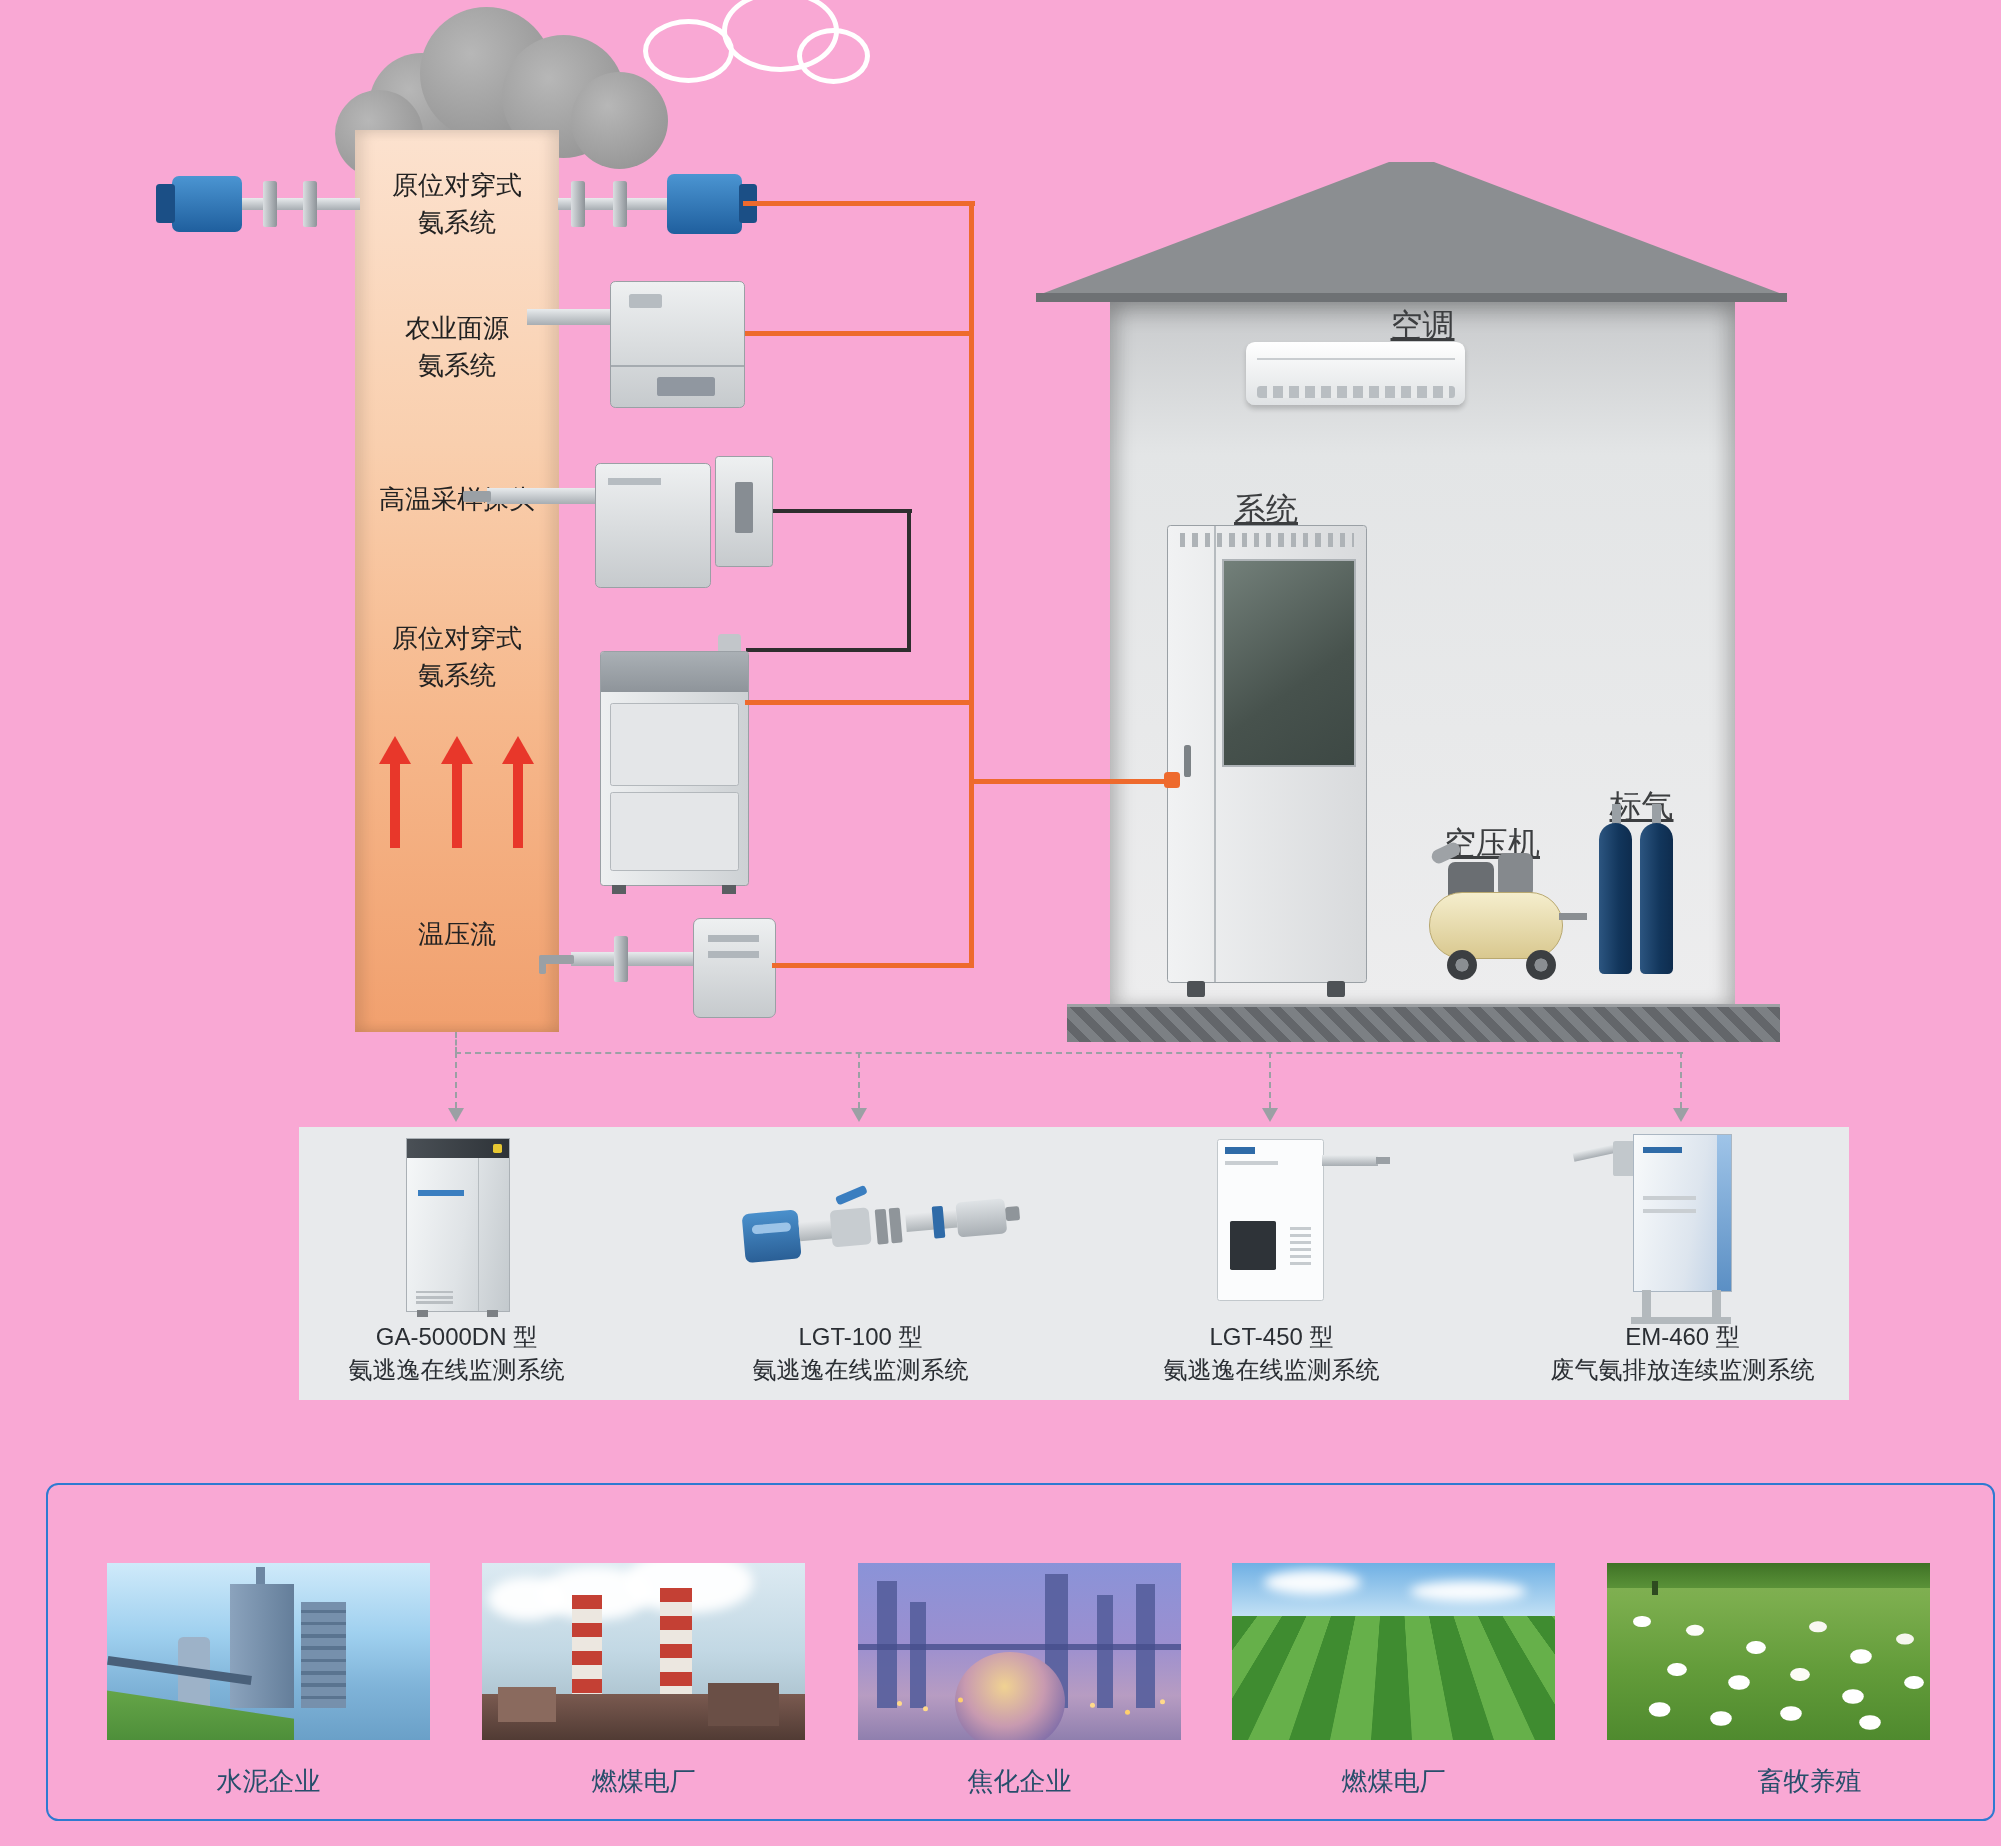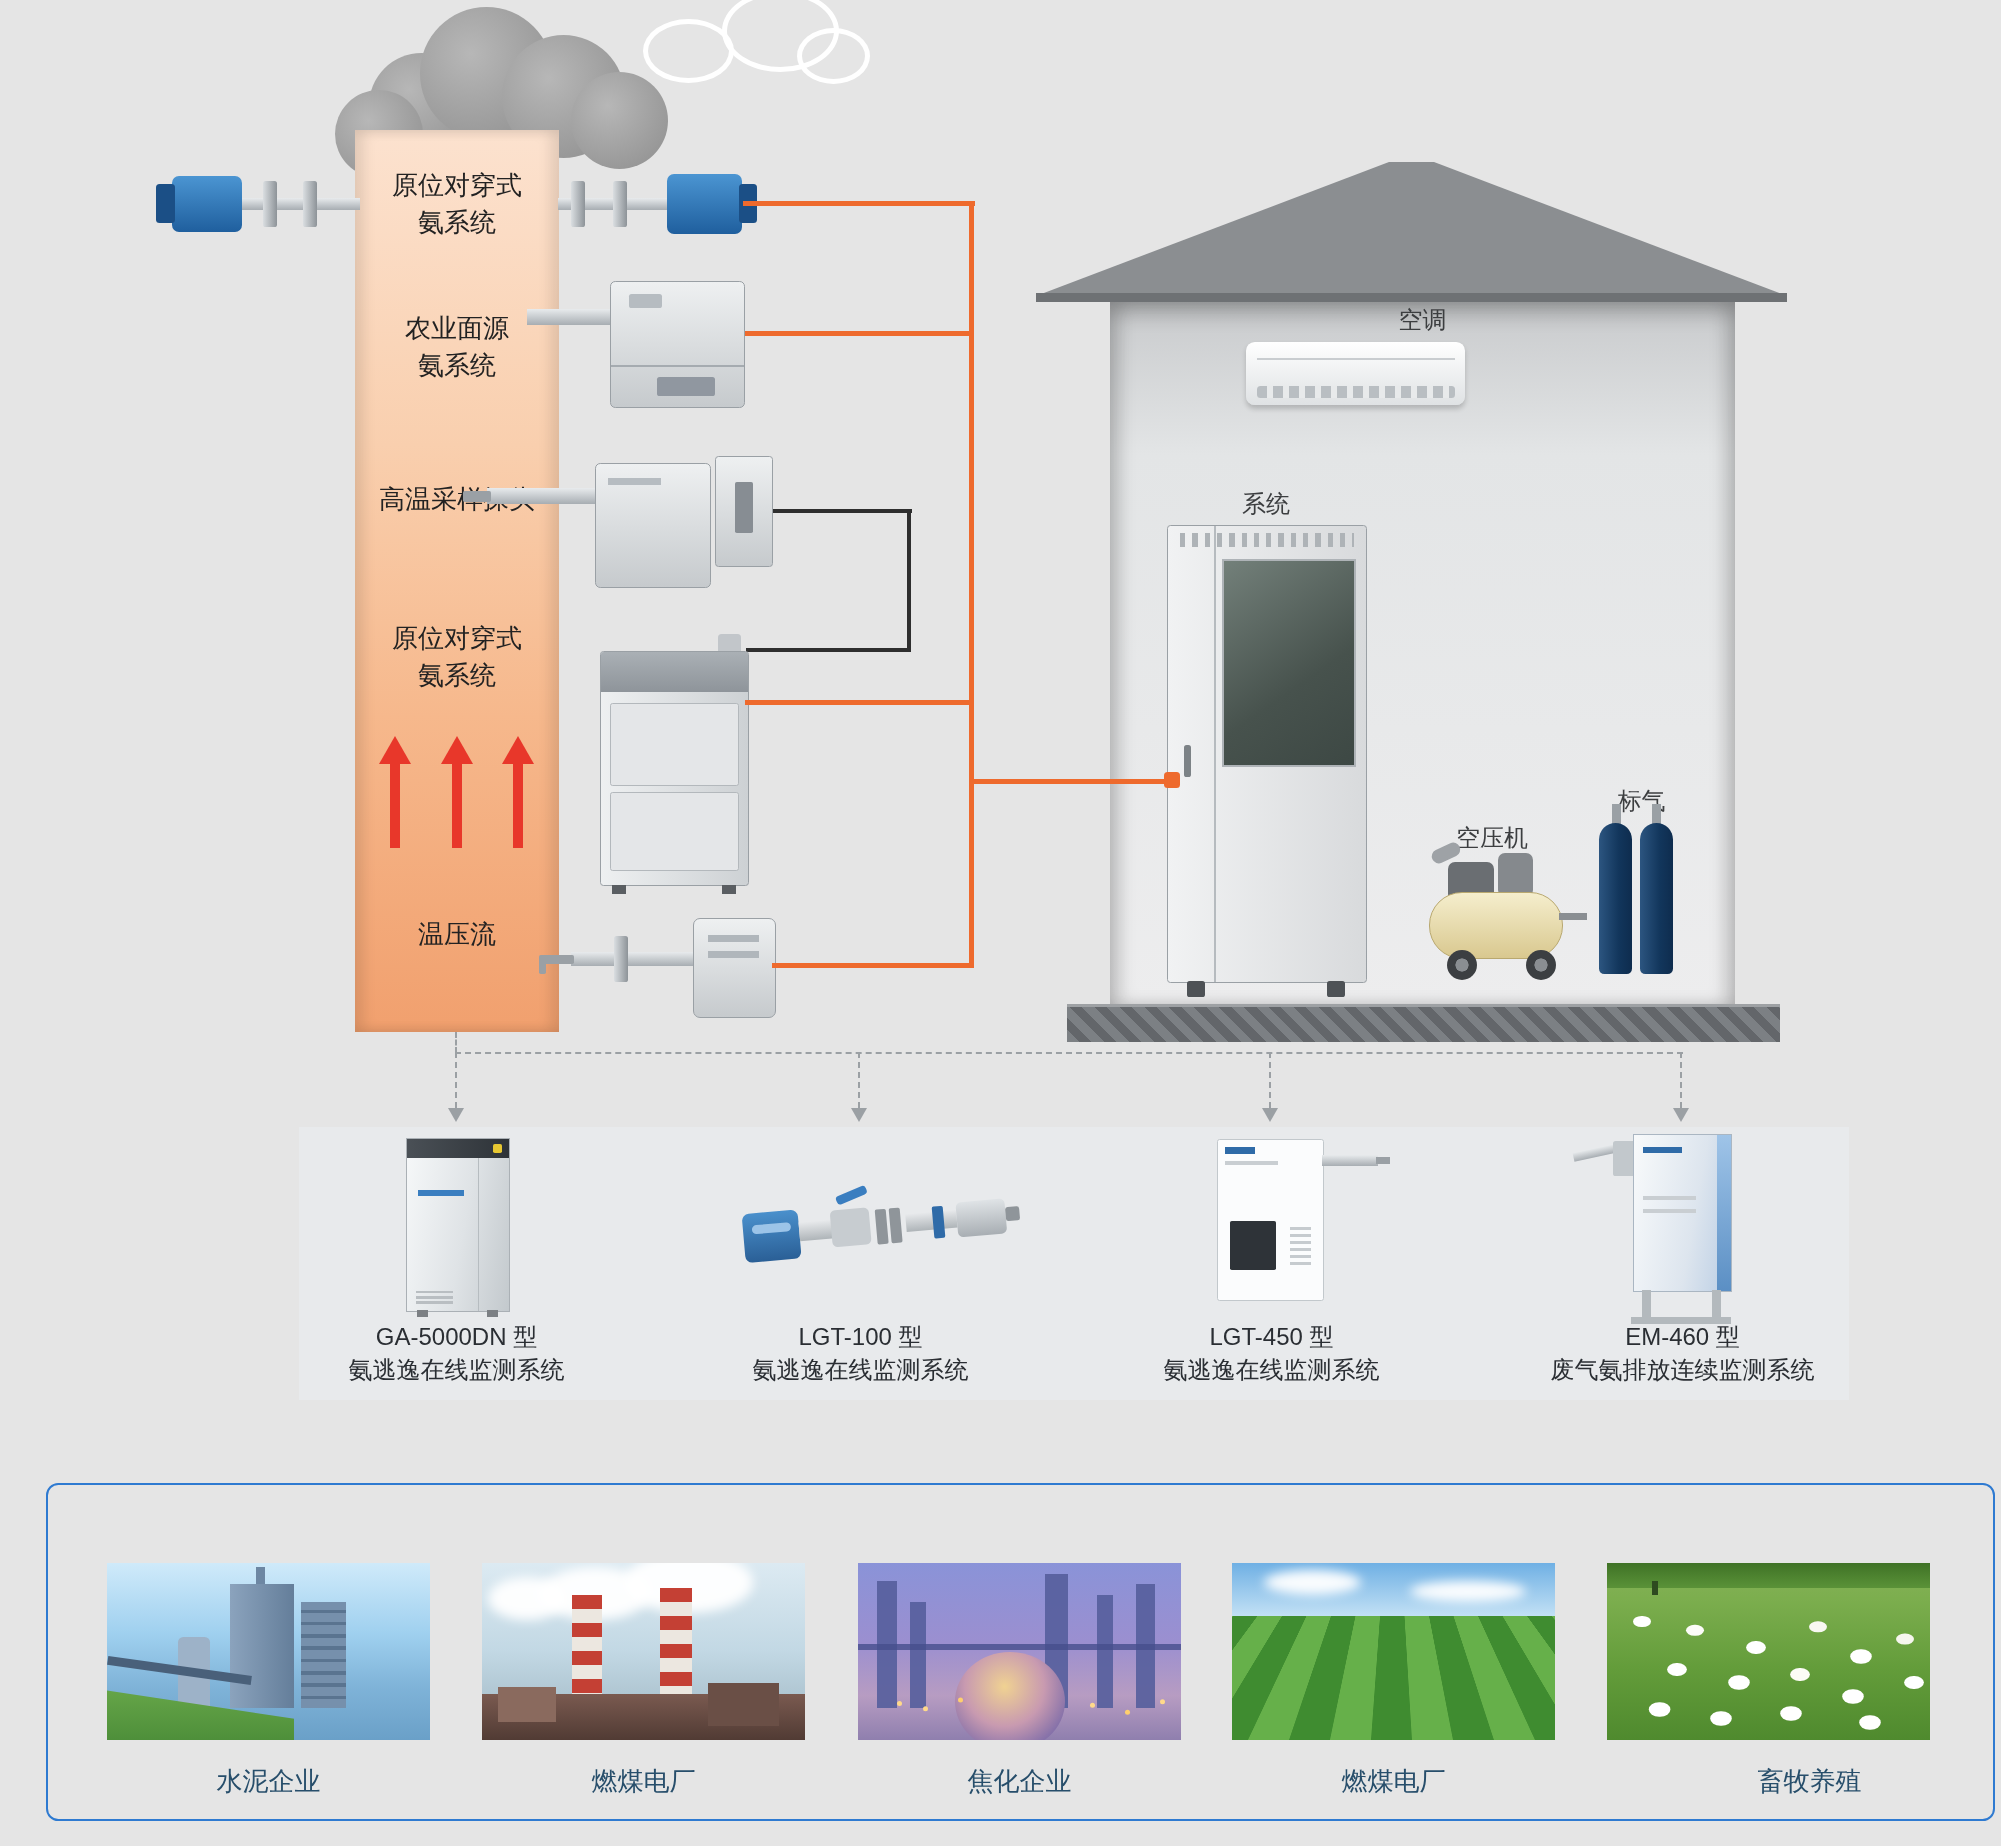--- a/index.html
+++ b/index.html
@@ -1,17 +1,17 @@
 <!DOCTYPE html>
 <html style="font-size:14px"><head>
 <meta charset="utf-8">
 <style>
   html,body{margin:0;padding:0;background:#000;}
   body{width:2001px;height:1846px;font-family:"Liberation Sans",sans-serif;}
-  .canvas{position:relative;width:2001px;height:1846px;background:#e5e5e5;overflow:hidden;}
+  .canvas{position:relative;width:2001px;height:1846px;background:#f9a8d4;overflow:hidden;}
   .abs{position:absolute;}
   
   .stack{position:absolute;left:355px;top:130px;width:204px;height:902px;z-index:2;
     background:linear-gradient(180deg,#fce2cf 0%,#f9cfae 35%,#f6b88c 65%,#f1a06e 100%);
     box-shadow:inset 8.8px 0 12.3px rgba(0,0,0,.10), inset -8.8px 0 12.3px rgba(0,0,0,.10);}
   .stack-label{position:absolute;left:355px;width:204px;text-align:center;z-index:3;
     color:#222;font-size:26px;line-height:37px;}
   
   .puff{position:absolute;border-radius:50%;z-index:1;background:radial-gradient(circle at 38% 35%,#b7b7b7,#8d8d8d);}
   .cloudline{position:absolute;border:5.3px solid #fff;border-radius:50%;background:transparent;z-index:1;}
@@ -29,21 +29,21 @@
   .oline-hi{z-index:7;}
   .cable{position:absolute;background:#2e2e2e;z-index:2;}
   
   .roof{position:absolute;left:1036px;top:162px;width:751px;height:134px;z-index:6;background:#8b8e91;
     clip-path:polygon(0 100%,47% 0,53% 0,100% 100%);}
   .house-body{position:absolute;left:1110px;top:300px;width:625px;height:704px;z-index:5;
     background:linear-gradient(180deg,#c8cacc 0%,#e3e5e6 22%,#ededee 100%);
     box-shadow:inset 0 14px 19.3px rgba(0,0,0,.22),inset 12.3px 0 16px rgba(0,0,0,.10),inset -12.3px 0 16px rgba(0,0,0,.10);}
   .house-base{position:absolute;left:1067px;top:1004px;width:713px;height:35px;z-index:6;border-top:3.5px solid #9ea1a4;
     background:repeating-linear-gradient(45deg,#7c8084 0 8.8px,#63666a 8.8px 17.6px);}
-  .house-label{position:absolute;z-index:6;color:#3c3e40;font-size:24px;text-align:center;}
+  .house-label{position:absolute;z-index:6;color:#3c3e40;font-size:32px;text-align:center;text-decoration:underline;}
   
   .dash-h{position:absolute;border-top:2.6px dashed #9ba0a4;z-index:2;}
   .dash-v{position:absolute;border-left:2.6px dashed #9ba0a4;z-index:2;}
   .down-arrow{position:absolute;width:0;height:0;border-left:8.8px solid transparent;border-right:8.8px solid transparent;border-top:14px solid #9ba0a4;z-index:2;}
   
   .band{position:absolute;left:299px;top:1127px;width:1550px;height:273px;background:#e8eaec;z-index:3;}
   .prod-label{position:absolute;width:369px;text-align:center;z-index:4;color:#2a2e33;font-size:24px;line-height:33px;}
   
   .ind-box{position:absolute;left:46px;top:1483px;width:1945px;height:334px;border:2.6px solid #2e7ad1;border-radius:12.3px;z-index:2;}
   .pill{position:absolute;left:808px;top:1443px;width:439px;height:56px;border-radius:28px;z-index:3;

